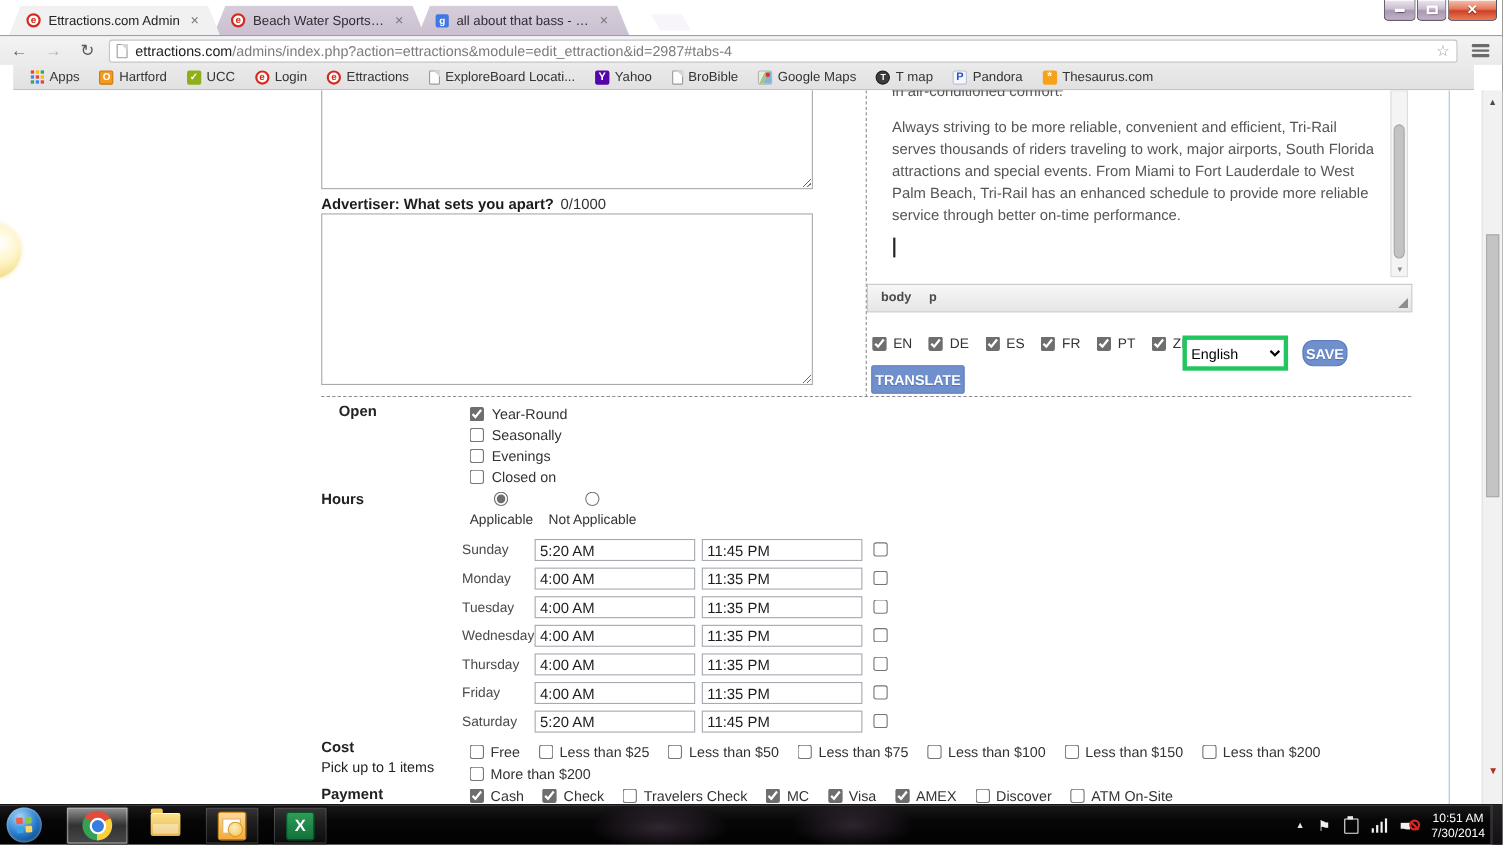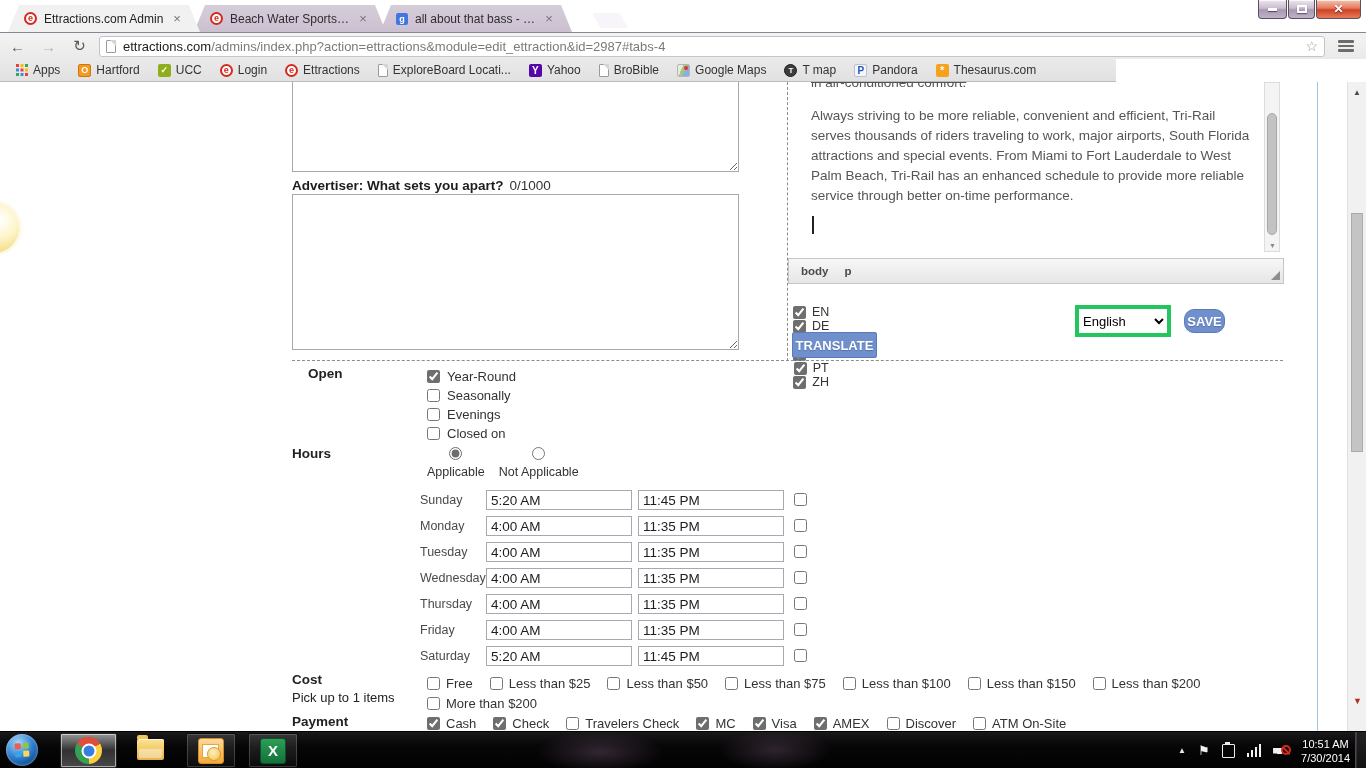--- a/index.html
+++ b/index.html
@@ -43,21 +43,21 @@
   .nav-btn.disabled { color:#b3b3b3; }
   .addr-bar { flex:1; height:21px; margin:0 6px 0 6px; background:#fff; border:1px solid #c5c4c6;
     border-radius:3px; display:flex; align-items:center; padding:0 6px; }
   .addr-text { flex:1; font-size:13px; color:#202020; white-space:nowrap; overflow:hidden; margin-left:7px; }
   .addr-text .path { color:#7b7b7b; }
   .star { font-size:14px; color:#9a9a9a; line-height:14px; }
   .menu-btn { width:30px; height:22px; margin-right:5px; display:flex; flex-direction:column; justify-content:center; gap:2px; align-items:center; }
   .menu-btn i { display:block; width:16px; height:2.5px; background:#6b6b6b; border-radius:1px; }
 
   
-  .bookmarks { position:absolute; top:59px; left:0; width:1116px; height:23px;
+  .bookmarks { position:absolute; top:59px; left:12px; width:1328px; height:23px;
     background:linear-gradient(#ebeaeb, #e2e1e2); border-bottom:1px solid #bdbcbd;
     display:flex; align-items:center; padding-left:7px; }
   .bookmark { display:flex; align-items:center; gap:5px; padding:0 9px; height:20px; border-radius:2px; }
   .bookmark-label { font-size:12px; color:#333; white-space:nowrap; }
 
   
   .ic { display:inline-flex; align-items:center; justify-content:center; flex:none; }
   .ic-e { width:13px; height:13px; border:2px solid #d42a1e; border-radius:50%; background:#fff;
     color:#d42a1e; font-weight:bold; font-size:9px; line-height:9px; }
   .ic-google { width:12px; height:12px; background:#4178e0; border-radius:2px; color:#fff; font-weight:bold; font-size:9px; }
@@ -97,21 +97,21 @@
   .editor-para { display:block; margin-top:13px; }
   .caret { position:absolute; left:23px; top:134px; width:1.5px; height:18px; background:#222; }
   .ed-scroll { position:absolute; right:4px; top:0; width:16px; height:170px; background:#f4f4f4; border:1px solid #dcdcdc; }
   .ed-thumb { position:absolute; left:2px; top:30px; width:10px; height:122px; background:#c3c3c3; border:1px solid #a6a6a6; border-radius:5px; }
   .ed-down { position:absolute; left:4px; bottom:2px; font-size:7px; color:#888; }
   .statusbar { position:absolute; left:0; top:176px; width:496px; height:26px;
     background:linear-gradient(#f7f7f7,#e6e6e6); border:1px solid #c6c6c6; display:flex; align-items:center; padding-left:12px; gap:16px; }
   .status-item { font-size:11.5px; font-weight:bold; color:#4a4a4a; }
   .status-grip { position:absolute; right:3px; bottom:3px; width:0; height:0; border-bottom:9px solid #8d8d8d; border-left:9px solid transparent; }
 
-  .lang-row { position:absolute; left:793px; top:223px; display:flex; align-items:center;flex-direction:column; }
+  .lang-row { position:absolute; left:793px; top:223px; display:flex; align-items:flex-end; }
   .lang { display:flex; align-items:center; gap:6px; margin-right:15px; font-size:12.5px; color:#333; }
   input[type=checkbox], input[type=radio] { width:13px; height:13px; accent-color:#6e6e6e; flex:none; }
   .lang-select { width:96px; height:32px; font-size:13px; font-family:Liberation Sans, sans-serif; border:4px solid #22c55e; background:#fff; margin-right:13px; }
   .btn-blue { background:#6f90cd; border:1px solid #5b7bb8; color:#fff; font-weight:bold; font-size:13px;
     font-family:"Liberation Sans",sans-serif; border-radius:2px; text-shadow:0 1px 1px rgba(40,60,110,.4); }
   .save-btn { width:41px; height:24px;border-radius:10px; }
   .translate-btn { position:absolute; left:792px; top:250px; width:85px; height:26px; }
   .dash-h { position:absolute; left:292px; top:278px; width:991px; border-top:1px dashed #8c8c8c; }
 
   

